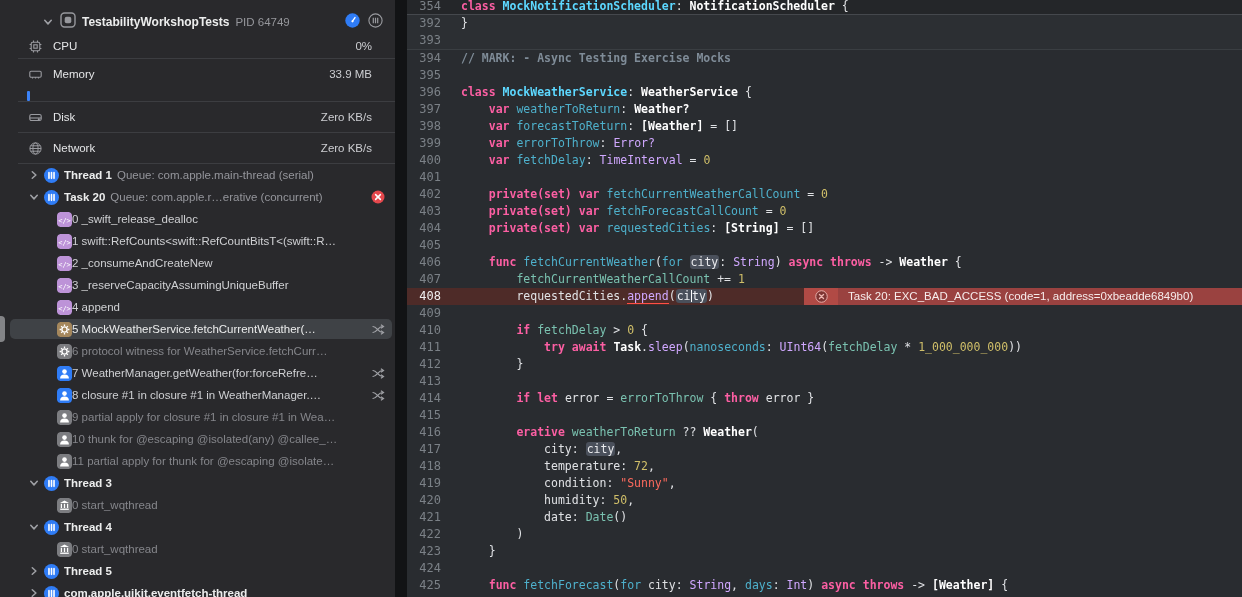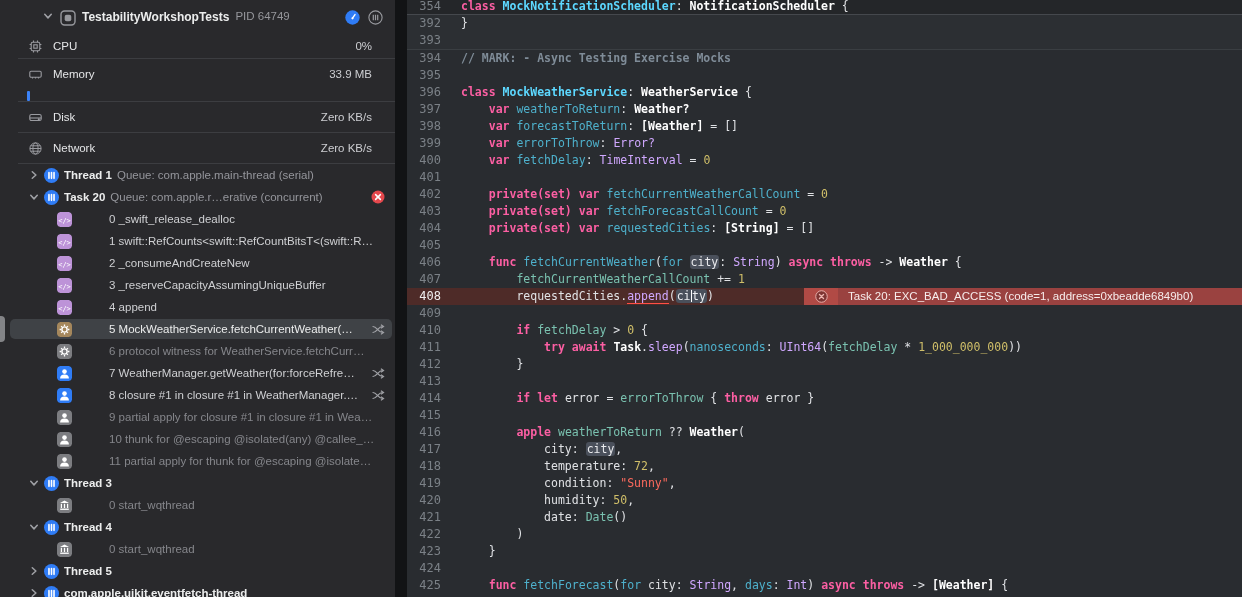--- a/index.html
+++ b/index.html
@@ -2,42 +2,42 @@
 <html><head>
 <meta charset="utf-8">
 <style>
   html,body{margin:0;padding:0;background:#1b1c1e;}
   #app{position:relative;width:1242px;height:597px;overflow:hidden;
        font-family:"Liberation Sans",sans-serif;-webkit-font-smoothing:antialiased;}
 
   
   .sidebar{position:absolute;left:0;top:0;width:395px;height:597px;background:#29292c;overflow:hidden;}
   .vdivider{position:absolute;left:395px;top:0;width:12px;height:597px;background:#121315;}
-  .proc-header{display:flex;height:24px;margin-top:10px;padding-left:14px;gap:6px;}
+  .proc-header{display:flex;align-items:center;height:24px;margin-top:10px;padding-left:14px;gap:6px;}
   .proc-title{color:#eceded;font-size:12px;font-weight:700;}
   .proc-pid{color:#96979c;font-size:11.5px;}
   .spacer{flex:1;}
   .hdr-icons{display:flex;gap:8px;margin-right:12px;}
   .gauge-row{display:flex;align-items:center;padding-left:28px;padding-right:23px;}
   .gauge-label{color:#e4e5e7;font-size:11.5px;margin-left:10px;}
   .gauge-value{margin-left:auto;color:#cdced2;font-size:11.5px;}
   .hairline{height:1px;background:#3c3d41;margin-left:18px;}
   .mem-bar{width:3px;height:10px;background:#3b82f7;margin-left:27px;margin-top:2px;border-radius:1px;}
 
   .tree{position:relative;}
   .trow{position:relative;display:flex;align-items:center;height:22px;font-size:11.5px;color:#d3d4d7;}
   .trow .selbg{position:absolute;left:10px;right:3px;top:1px;bottom:1px;background:#3f4246;border-radius:5px;}
   .trow>*{position:relative;}
   .chev{width:12px;height:12px;margin-left:28px;flex:0 0 auto;display:flex;}
   .chev.exp svg{transform:rotate(90deg);}
   .t-icon{width:15px;height:15px;margin-left:4px;flex:0 0 auto;display:flex;}
   .t-label{color:#eceded;font-weight:700;margin-left:5px;white-space:nowrap;}
   .t-detail{color:#95969c;margin-left:5px;white-space:nowrap;overflow:hidden;flex:1;}
   .f-icon{width:15px;height:15px;margin-left:57px;flex:0 0 auto;display:flex;border-radius:3.5px;overflow:hidden;}
-  .f-text{margin-left:6px;white-space:nowrap;overflow:hidden;flex:1;color:#cfd0d3;padding-left:31px;}
+  .f-text{white-space:nowrap;overflow:hidden;flex:1;color:#cfd0d3;}
   .trow.dim .f-text{color:#85868b;}
   .trow.sel .f-text{color:#eceded;}
   .badge{width:14px;height:14px;margin-right:10px;flex:0 0 auto;}
   .shuffle{width:15px;height:15px;margin-right:9px;flex:0 0 auto;}
   .scrollpill{position:absolute;left:-3px;top:316px;width:8px;height:26px;background:#939498;border-radius:4px;opacity:.85;}
 
   
   .editor{position:absolute;left:407px;top:0;width:835px;height:597px;background:#292c30;overflow:hidden;}
   .eline{position:relative;display:flex;height:17px;line-height:17px;
          font-family:"DejaVu Sans Mono",monospace;font-size:11.5px;white-space:pre;}
@@ -461,21 +461,21 @@
               <circle cx="7" cy="7" r="6.2" fill="#7e3432" stroke="#edb6b1" stroke-width="1"></circle>
               <path d="M4.8 4.8 L9.2 9.2 M9.2 4.8 L4.8 9.2" stroke="#edb6b1" stroke-width="1.4" stroke-linecap="round"></path>
             </svg></span><span class="ann-band">Task 20: EXC_BAD_ACCESS (code=1, address=0xbeadde6849b0)</span></span></div>
       <div class="eline"><span class="gut">409</span><span class="code"></span></div>
       <div class="eline"><span class="gut">410</span><span class="code"><span class="tk-pl">        </span><span class="tk-k">if</span><span class="tk-pl"> </span><span class="tk-prop">fetchDelay</span><span class="tk-pl"> &gt; </span><span class="tk-num">0</span><span class="tk-pl"> {</span></span></div>
       <div class="eline"><span class="gut">411</span><span class="code"><span class="tk-pl">            </span><span class="tk-k">try</span><span class="tk-pl"> </span><span class="tk-k">await</span><span class="tk-pl"> </span><span class="tk-ty">Task</span><span class="tk-pl">.</span><span class="tk-fn">sleep</span><span class="tk-pl">(</span><span class="tk-arg">nanoseconds</span><span class="tk-pl">: </span><span class="tk-sdk">UInt64</span><span class="tk-pl">(</span><span class="tk-prop">fetchDelay</span><span class="tk-pl"> * </span><span class="tk-num">1_000_000_000</span><span class="tk-pl">))</span></span></div>
       <div class="eline"><span class="gut">412</span><span class="code"><span class="tk-pl">        }</span></span></div>
       <div class="eline"><span class="gut">413</span><span class="code"></span></div>
       <div class="eline"><span class="gut">414</span><span class="code"><span class="tk-pl">        </span><span class="tk-k">if</span><span class="tk-pl"> </span><span class="tk-k">let</span><span class="tk-pl"> error = </span><span class="tk-prop">errorToThrow</span><span class="tk-pl"> { </span><span class="tk-k">throw</span><span class="tk-pl"> error }</span></span></div>
       <div class="eline"><span class="gut">415</span><span class="code"></span></div>
-      <div class="eline"><span class="gut">416</span><span class="code"><span class="tk-pl">        </span><span class="tk-k">apple</span><span class="tk-pl"> </span><span class="tk-prop">weatherToReturn</span><span class="tk-pl"> ?? </span><span class="tk-ty">Weather</span><span class="tk-pl">(</span></span></div>
+      <div class="eline"><span class="gut">416</span><span class="code"><span class="tk-pl">        </span><span class="tk-k">erative</span><span class="tk-pl"> </span><span class="tk-prop">weatherToReturn</span><span class="tk-pl"> ?? </span><span class="tk-ty">Weather</span><span class="tk-pl">(</span></span></div>
       <div class="eline"><span class="gut">417</span><span class="code"><span class="tk-pl">            city: </span><span class="tk-hl">city</span><span class="tk-pl">,</span></span></div>
       <div class="eline"><span class="gut">418</span><span class="code"><span class="tk-pl">            temperature: </span><span class="tk-num">72</span><span class="tk-pl">,</span></span></div>
       <div class="eline"><span class="gut">419</span><span class="code"><span class="tk-pl">            condition: </span><span class="tk-str">"Sunny"</span><span class="tk-pl">,</span></span></div>
       <div class="eline"><span class="gut">420</span><span class="code"><span class="tk-pl">            humidity: </span><span class="tk-num">50</span><span class="tk-pl">,</span></span></div>
       <div class="eline"><span class="gut">421</span><span class="code"><span class="tk-pl">            date: </span><span class="tk-prop">Date</span><span class="tk-pl">()</span></span></div>
       <div class="eline"><span class="gut">422</span><span class="code"><span class="tk-pl">        )</span></span></div>
       <div class="eline"><span class="gut">423</span><span class="code"><span class="tk-pl">    }</span></span></div>
       <div class="eline"><span class="gut">424</span><span class="code"></span></div>
       <div class="eline"><span class="gut">425</span><span class="code"><span class="tk-pl">    </span><span class="tk-k">func</span><span class="tk-pl"> </span><span class="tk-decl">fetchForecast</span><span class="tk-pl">(</span><span class="tk-arg">for</span><span class="tk-pl"> city: </span><span class="tk-sdk">String</span><span class="tk-pl">, </span><span class="tk-arg">days</span><span class="tk-pl">: </span><span class="tk-sdk">Int</span><span class="tk-pl">) </span><span class="tk-k">async</span><span class="tk-pl"> </span><span class="tk-k">throws</span><span class="tk-pl"> -&gt; </span><span class="tk-ty">[Weather]</span><span class="tk-pl"> {</span></span></div>
     </div>

